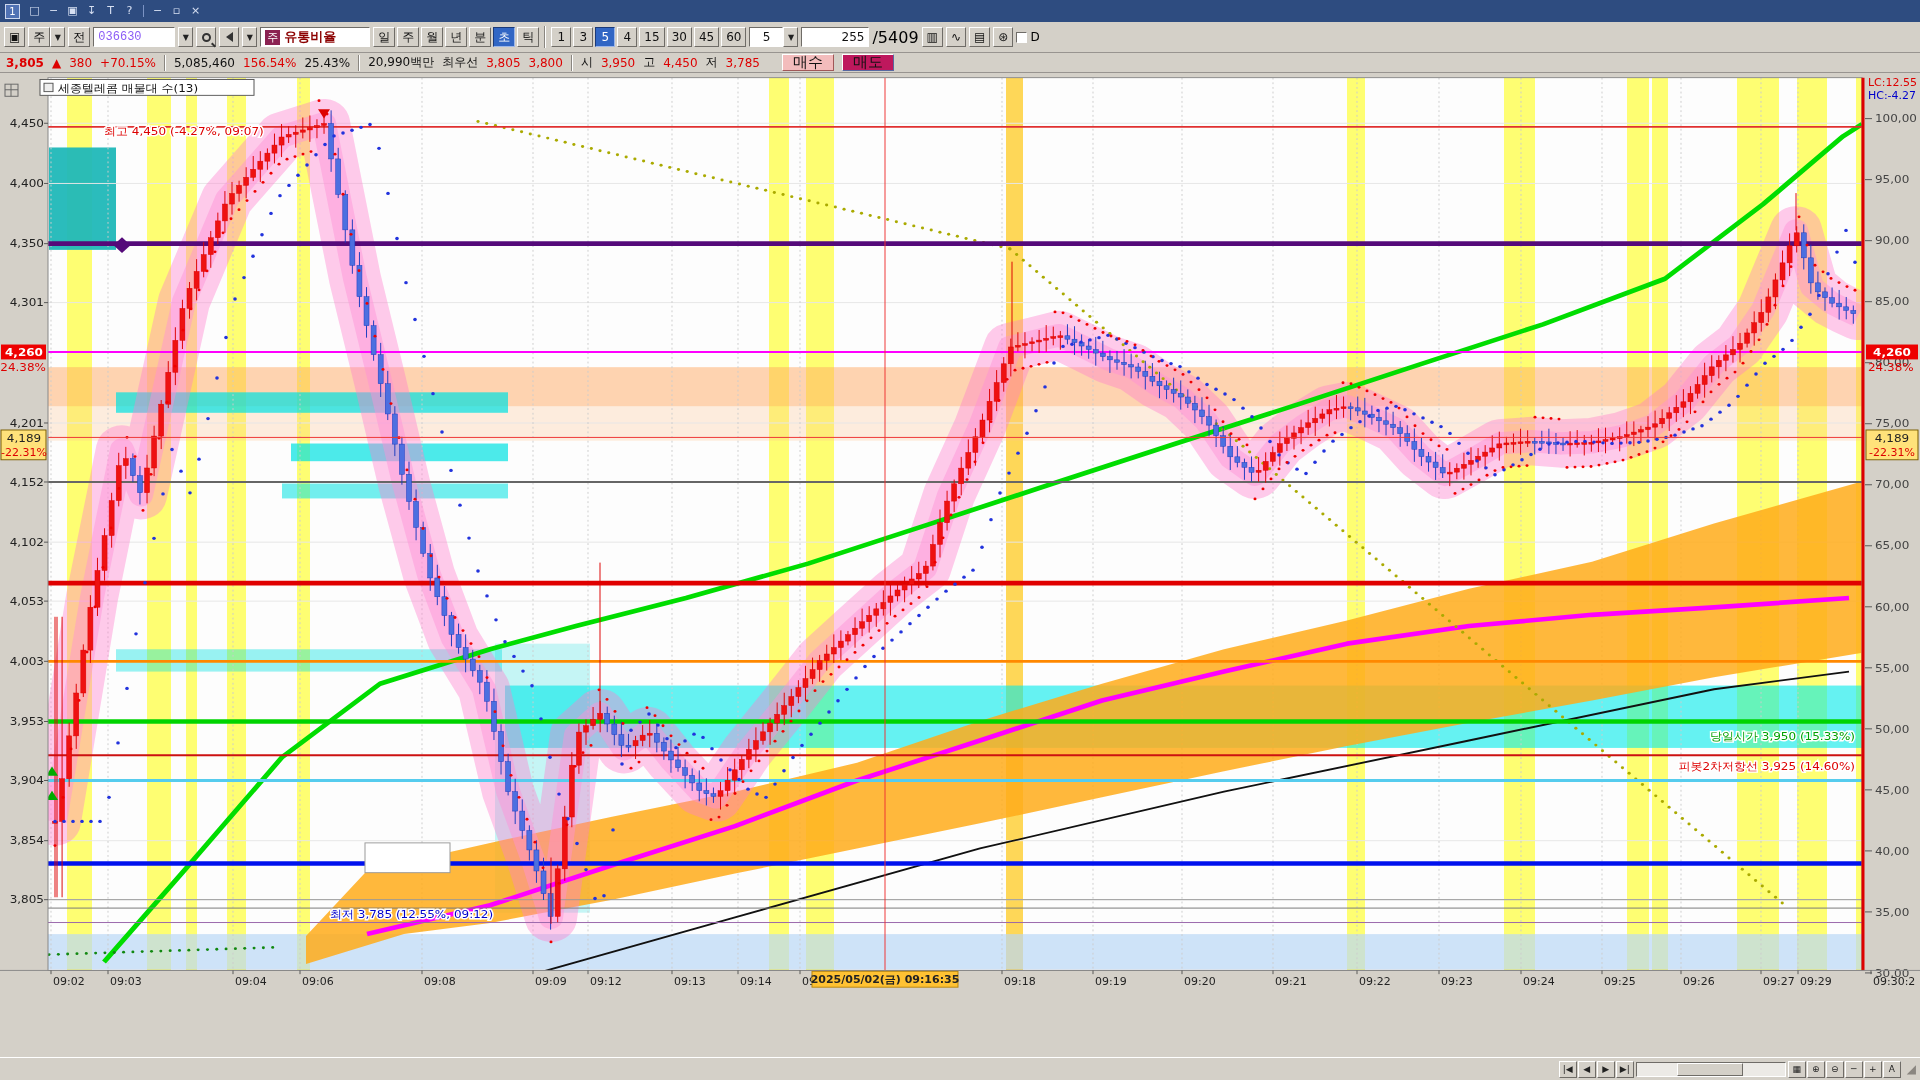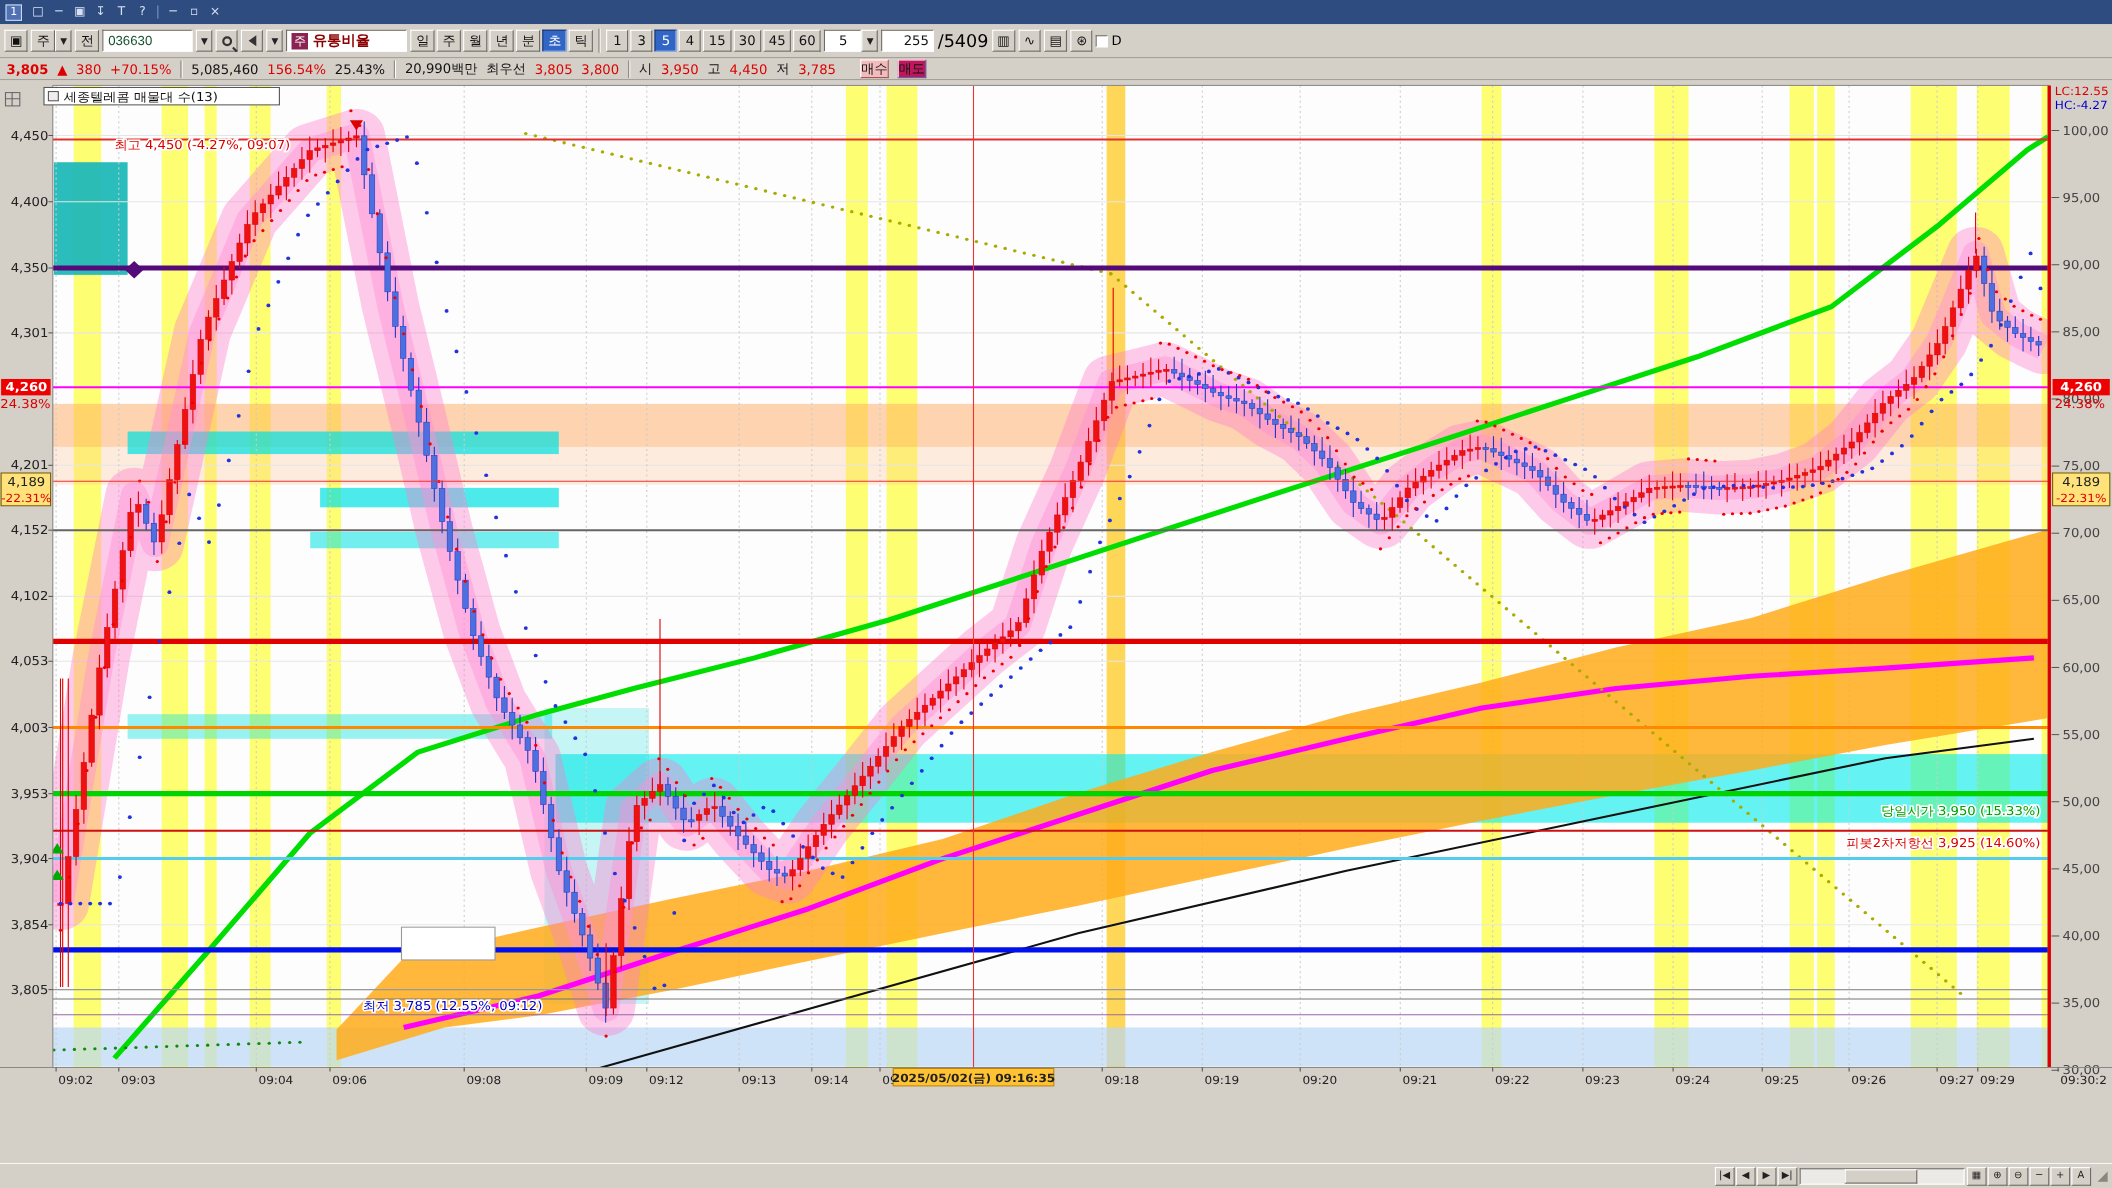--- a/index.html
+++ b/index.html
@@ -11,32 +11,32 @@
 .win-controls{display:flex;gap:2px;align-items:center;flex:none}
 .win-btn{min-width:17px;height:16px;font-size:11px;color:#d7e0f2;text-align:center;line-height:15px}
 .win-sep{width:1px;height:12px;background:#7b93c4;margin:0 3px}
 
 .toolbar{height:31px;background:#d4d0c8;border-bottom:1px solid #989490;display:flex;align-items:center;padding:0 4px;gap:3px}
 .btn{height:20px;min-width:20px;padding:0 4px;background:#d4d0c8;border:1px solid;border-color:#fff #6f6c67 #6f6c67 #fff;font-size:12px;color:#111;display:flex;align-items:center;justify-content:center;white-space:nowrap}
 .btn.sel{background:#3166c4;color:#fff;border-color:#1c3a78 #9db7e8 #9db7e8 #1c3a78}
 .field{height:20px;background:#fff;border:1px solid;border-color:#6f6c67 #fff #fff #6f6c67;font-size:12px;color:#111;display:flex;align-items:center;padding:0 4px;white-space:nowrap}
 .drop{width:15px;height:20px;font-size:8px;color:#222;background:#d4d0c8;border:1px solid;border-color:#fff #6f6c67 #6f6c67 #fff;display:flex;align-items:center;justify-content:center}
 .tb-sep{width:2px;height:22px;border-left:1px solid #8a8680;border-right:1px solid #fff;margin:0 2px}
-.code-input{width:76px;border:none;outline:none;font-size:12px;font-family:Liberation Sans, sans-serif;color:#14532d}
+.code-input{width:76px;border:none;outline:none;font-size:12px;font-family:Liberation Mono, monospace;color:#8b5cf6}
 .mag{width:9px;height:9px;border:2px solid #333;border-radius:50%;position:relative;display:inline-block}
 .mag::after{content:'';position:absolute;width:5px;height:2px;background:#333;transform:rotate(45deg);left:7px;top:9px}
 .spk{width:0;height:0;border-top:5px solid transparent;border-bottom:5px solid transparent;border-right:7px solid #333;display:inline-block}
 .badge{width:15px;height:15px;background:#8b2252;color:#fff;font-size:11px;display:flex;align-items:center;justify-content:center;flex:none}
 .stockname{color:#8b0000;font-weight:bold;font-size:13px}
 .cb{width:11px;height:11px;background:#fff;border:1px solid;border-color:#6f6c67 #fff #fff #6f6c67;display:inline-block}
 
 .pricebar{height:20px;background:#d4d0c8;border-bottom:1px solid #989490;display:flex;align-items:center;font-size:12px;color:#111;padding:0 6px;gap:8px}
 .pb-sep{width:2px;height:16px;border-left:1px solid #8a8680;border-right:1px solid #fff}
 .red{color:#dd0000}
-.pb-btn{height:17px;padding:0 0;font-size:12px;border:1px solid;display:flex;align-items:center}
+.pb-btn{height:17px;padding:0 10px;font-size:15px;border:1px solid;display:flex;align-items:center}
 .pb-buy{background:#f3bcbc;border-color:#fff #a05858 #a05858 #fff}
 .pb-sell{background:#be185d;border-color:#fff #5868a0 #5868a0 #fff}
 
 .chartwrap{position:relative;width:1920px;height:984px;background:#d4d0c8}
 svg{display:block}
 svg text{font-family:"DejaVu Sans",sans-serif}
 
 .bottombar{height:23px;background:#d4d0c8;border-top:1px solid #fff;display:flex;align-items:center;justify-content:flex-end;padding:0 4px;gap:2px;font-size:10px}
 .bb-btn{height:17px;min-width:18px;padding:0 2px;background:#d4d0c8;border:1px solid;border-color:#fff #6f6c67 #6f6c67 #fff;font-size:9px;color:#222;display:flex;align-items:center;justify-content:center}
 .bb-track{width:150px;height:15px;background:#eceae6;border:1px solid;border-color:#6f6c67 #fff #fff #6f6c67;position:relative}
@@ -103,21 +103,21 @@
       <div class="btn">4</div>
       <div class="btn">15</div>
       <div class="btn">30</div>
       <div class="btn">45</div>
       <div class="btn">60</div>
     </div>
   <div style="display:flex">
     <div class="field" style="width:34px;justify-content:center">5</div>
     <div class="drop">▼</div>
   </div>
-  <div class="field" style="width:48px;justify-content:flex-end">255</div>
+  <div class="field" style="width:68px;justify-content:flex-end">255</div>
   <span style="font-size:16px">/5409</span>
   <div class="btn">
       <span>▥</span>
     </div>
   <div class="btn">
       <span>∿</span>
     </div>
   <div class="btn">
       <span>▤</span>
     </div>

